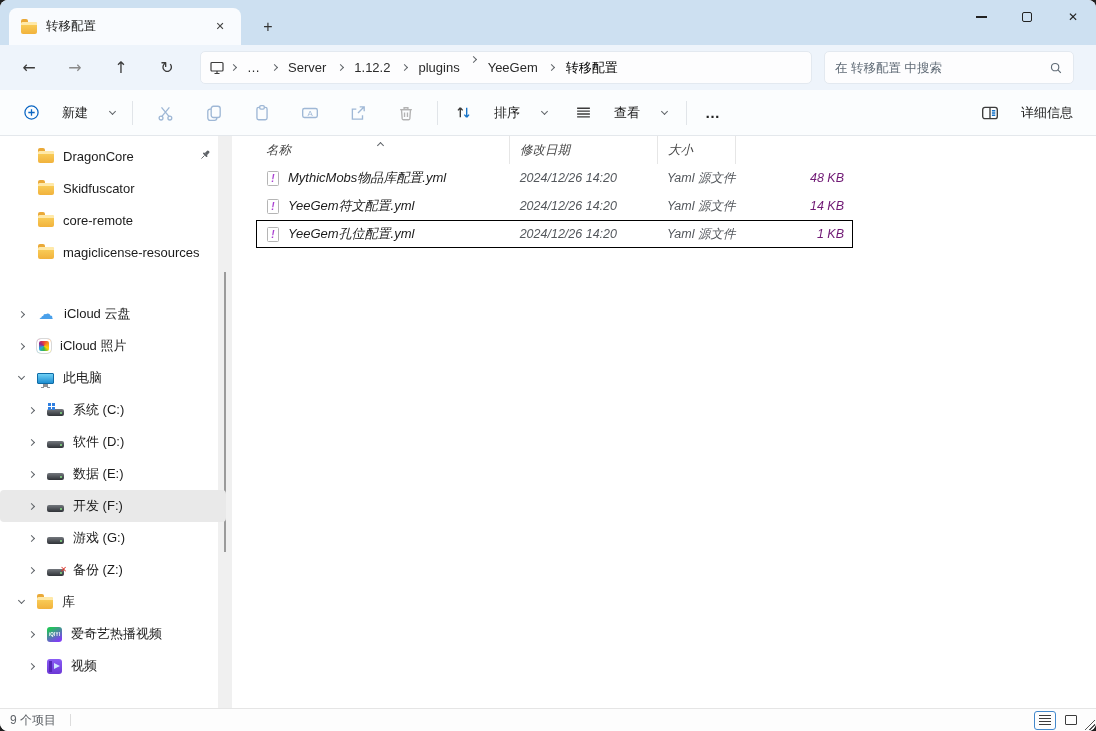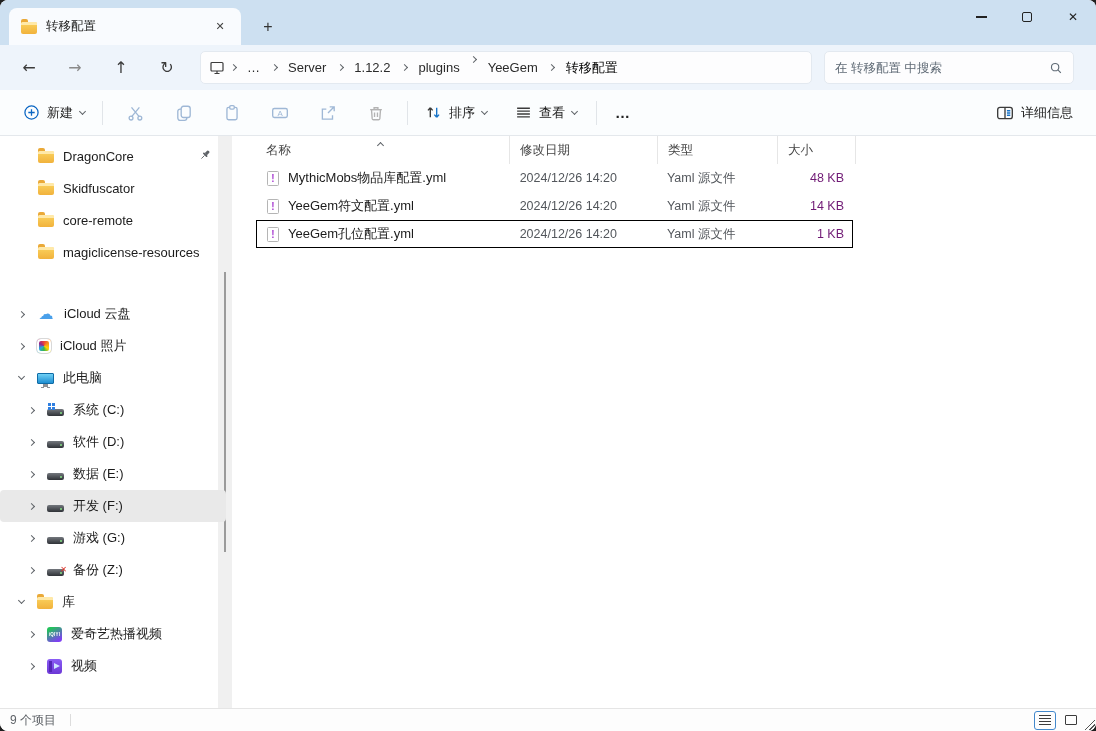--- a/index.html
+++ b/index.html
@@ -25,21 +25,21 @@
   .addressbar { margin-left:16px; width:612px; height:33px; background:#fdfdfe; border:1px solid #e3e9f0; border-radius:5px; display:flex; align-items:center; padding:0 8px; font-size:13px; color:#2b2b2b; }
   .crumb { padding:3px 6px; border-radius:4px; white-space:nowrap; }
   .crumb.current { color:#000; }
   .crumb-sep { width:16px; display:flex; align-items:center; justify-content:center; }
   .searchbox { margin-left:12px; width:250px; height:33px; background:#fdfdfe; border:1px solid #e3e9f0; border-radius:5px; display:flex; align-items:center; padding:0 10px; }
   .searchbox input { border:none; outline:none; background:transparent; flex:1; font-size:12.5px; color:#333; font-family:inherit; }
   .searchbox input::placeholder { color:#5f6a75; opacity:1; }
 
   
   .toolbar { position:absolute; left:0; top:90px; width:100%; height:46px; background:#fbfdfe; border-bottom:1px solid #e4e8ec; display:flex; align-items:center; }
-  .tb-btn { height:32px; display:flex; align-items:center; gap:7px; padding:0 9px; border-radius:4px; font-size:13px; color:#1b1b1b; }
+  .tb-btn { height:32px; display:flex; align-items:center; gap:22px; padding:0 9px; border-radius:4px; font-size:13px; color:#1b1b1b; }
   .tb-icon { width:34px; height:32px; display:flex; align-items:center; justify-content:center; border-radius:4px; }
   .tb-sep { width:1px; height:24px; background:#e1e5e9; margin:0 8px; }
   .chev { display:inline-block; width:5px; height:5px; border-right:1.3px solid #5f6368; border-bottom:1.3px solid #5f6368; transform:rotate(45deg); margin-top:-3px; }
   .chev.right { transform:rotate(-45deg); margin-top:0; }
   .chev.up { transform:rotate(-135deg); margin-top:3px; }
   .ellipsis-btn { font-size:15px; letter-spacing:1px; color:#222; padding:0 10px; font-weight:bold; }
   .details-btn { margin-left:auto; margin-right:14px; }
 
   
   .main { position:absolute; left:0; top:136px; width:100%; height:572px; background:#fff; display:flex; }
@@ -69,21 +69,21 @@
   .ic-drive::after,.ic-drive-sys::after,.ic-drive-x::after { content:""; position:absolute; right:2px; top:2.5px; width:2px; height:2px; border-radius:50%; background:#84e184; }
   .ic-drive-sys::before { content:""; position:absolute; left:1px; top:-6px; width:3px; height:3px; background:#2f7fe0; box-shadow:4px 0 0 #2f7fe0,0 4px 0 #2f7fe0,4px 4px 0 #2f7fe0; }
   .ic-drive-x::before { content:"\2715"; position:absolute; right:-3px; top:-4px; color:#d93025; font-size:8px; font-weight:bold; font-family:"DejaVu Sans",sans-serif; }
   .ic-iqiyi { width:15px; height:15px; border-radius:3px; background:linear-gradient(150deg,#23c15c 15%,#7e3ff2 85%); color:#fff; font-size:4.5px; font-weight:bold; display:flex; align-items:center; justify-content:center; letter-spacing:.2px; }
   .ic-iqiyi::after { content:"iQIYI"; }
   .ic-video { width:15px; height:15px; border-radius:3px; background:linear-gradient(#8a5cf5,#6c38d6); }
   .ic-video::before { content:""; position:absolute; left:2px; top:2px; bottom:2px; width:2.5px; background:#5326b5; }
   .ic-video::after { content:""; position:absolute; left:7px; top:4.2px; border-left:6px solid #cfe3ff; border-top:3.5px solid transparent; border-bottom:3.5px solid transparent; }
 
   
-  .files { position:relative; flex:1; padding-left:16px; }
+  .files { position:relative; flex:1; padding-left:16px;font-style:italic; }
   .fheader { display:flex; height:28px; align-items:center; font-size:12.5px; color:#454545; position:relative; }
   .fheader .hc { height:100%; display:flex; align-items:center; padding-left:10px; border-right:1px solid #e6e6e6; position:relative; }
   .hc-name { width:254px; }
   .hc-date { width:148px; }
   .hc-type { width:120px; }
   .hc-size { width:78px; }
   .sort-caret { position:absolute; left:122px; top:1px; }
   .frow { display:flex; height:28px; align-items:center; font-size:12.5px; border:1px solid transparent; width:597px; }
   .frow.selected { border-color:#000; }
   .fc { display:flex; align-items:center; padding-left:10px; overflow:hidden; white-space:nowrap; }
@@ -395,21 +395,20 @@
           <span class="ic ic-video"></span>
           <span class="sb-label">视频</span>
         </div>
     </div>
 
     <div class="files">
       <div class="fheader">
         <span class="sort-caret"><i class="chev up"></i></span>
         <div class="hc hc-name">名称</div>
         <div class="hc hc-date">修改日期</div>
-        <div class="hc hc-type">类型</div>
         <div class="hc hc-size">大小</div>
       </div>
 
       <div class="frow">
           <div class="fc fc-name">
             <span class="ic-file"></span>
             <span>MythicMobs物品库配置.yml</span>
           </div>
           <div class="fc fc-date">2024/12/26 14:20</div>
           <div class="fc fc-type">Yaml 源文件</div>

